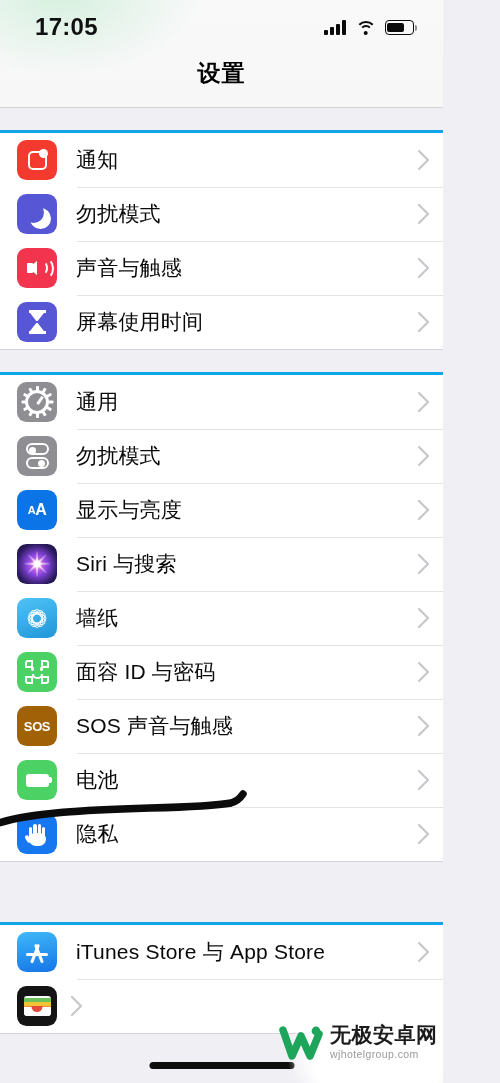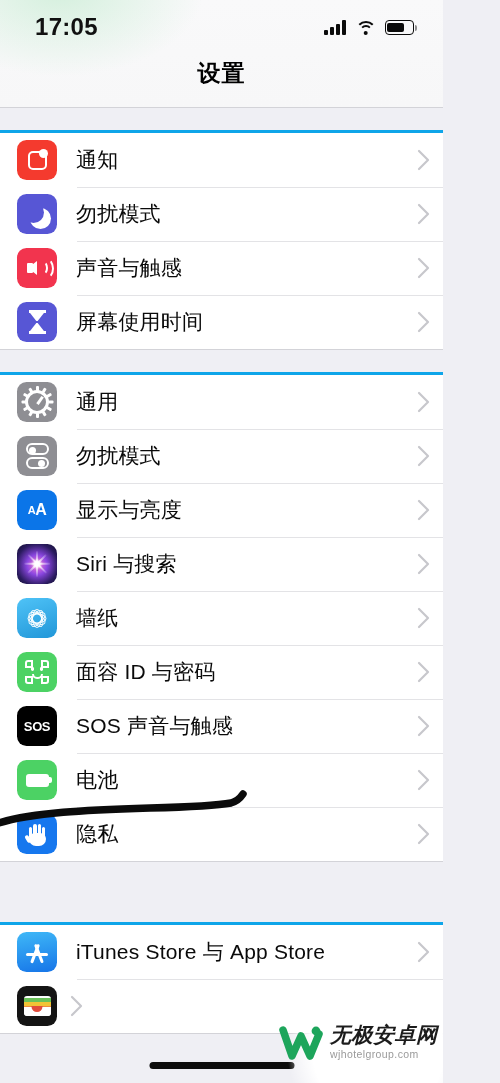--- a/index.html
+++ b/index.html
@@ -153,21 +153,21 @@
   .ic-face .tl{top:0;left:0;border-right:none;border-bottom:none;border-radius:3px 0 0 0;}
   .ic-face .tr{top:0;right:0;border-left:none;border-bottom:none;border-radius:0 3px 0 0;}
   .ic-face .bl{bottom:0;left:0;border-right:none;border-top:none;border-radius:0 0 0 3px;}
   .ic-face .br{bottom:0;right:0;border-left:none;border-top:none;border-radius:0 0 3px 0;}
   .ic-face .eye { position:absolute; width:2.6px; height:4px; background:#fff; border-radius:1.4px; top:7px; }
   .ic-face .eye.l{left:6px;} .ic-face .eye.r{right:6px;}
   .ic-face .mo { position:absolute; width:11px; height:5px; border:2px solid #fff; border-top:none;
     border-radius:0 0 8px 8px; left:6.5px; bottom:5px; }
 
   
-  .ic-sos { background:#000000; color:#fff; }
+  .ic-sos { background:#a16207; color:#fff; }
   .ic-sos span { font-size:13px; font-weight:bold; letter-spacing:-0.4px; }
 
   
   .ic-batt { background:#4CD264; }
   .ic-batt .b { width:23px; height:13px; background:#fff; border-radius:3px; position:relative; }
   .ic-batt .b::after { content:""; position:absolute; right:-3.4px; top:3.6px; width:2.6px; height:5.5px;
     background:#fff; border-radius:0 2px 2px 0; }
 
   
   .ic-priv { background:#1677EE; }
@@ -204,21 +204,21 @@
     position:absolute; bottom:14px; left:50%; transform:translateX(-50%);
     width:145px; height:7px; background:#0d0d0d; border-radius:4px;
   }
   .watermark {
     position:absolute; right:0; bottom:0; width:170px; height:82px;
     display:flex; align-items:center; gap:7px; padding-left:6px;
     background:radial-gradient(circle at 62% 62%, #ffffff 0%, #ffffff 56%, rgba(255,255,255,0) 78%);
   }
   .wm-logo { width:44px; height:40px; flex:0 0 44px; position:relative; }
   .wm-text { display:flex; flex-direction:column; justify-content:center; line-height:1; }
-  .wm-cn { font-size:21px; font-weight:bold; color:#1c1c1c; letter-spacing:0.5px;font-style:italic; }
+  .wm-cn { font-size:21px; font-weight:bold; color:#1c1c1c; letter-spacing:0.5px; }
   .wm-url { font-size:10.5px; color:#9a9a9a; letter-spacing:0.4px; margin-top:4px; }
 </style>
 </head>
 <body>
 
 <div id="phone">
 
   <div class="header">
     <div class="statusbar">
       <div class="clock">17:05</div>

